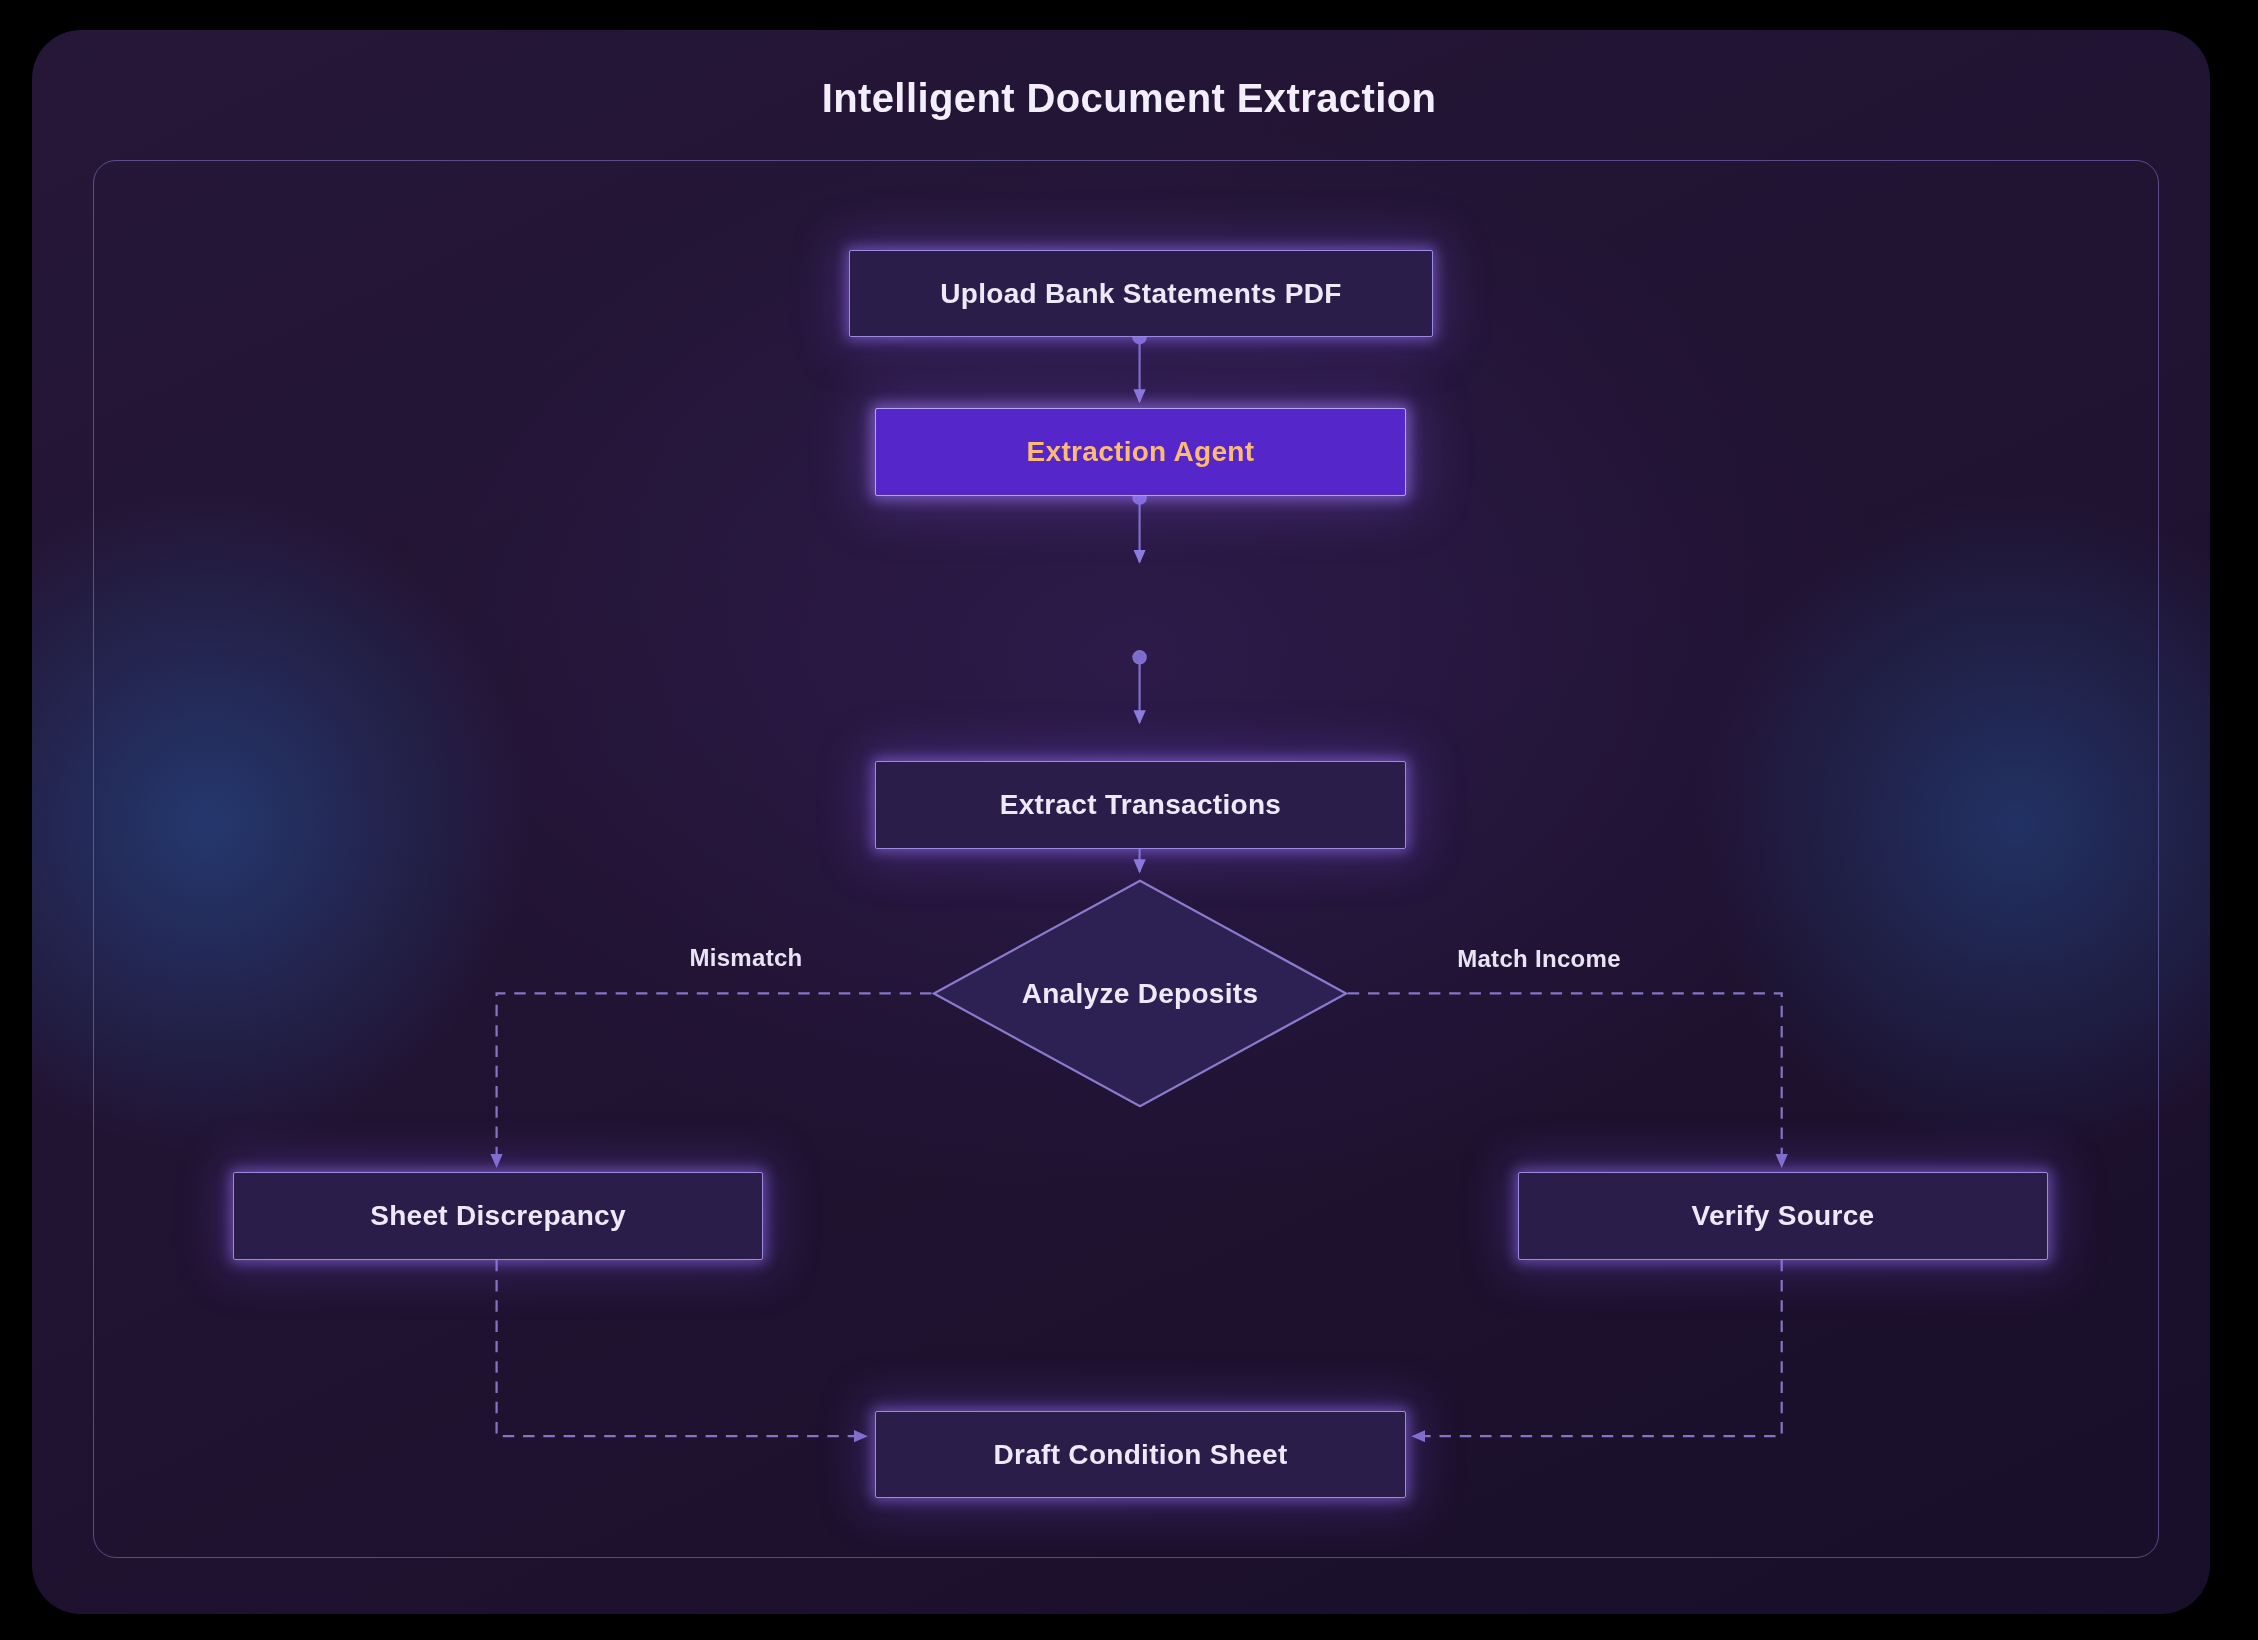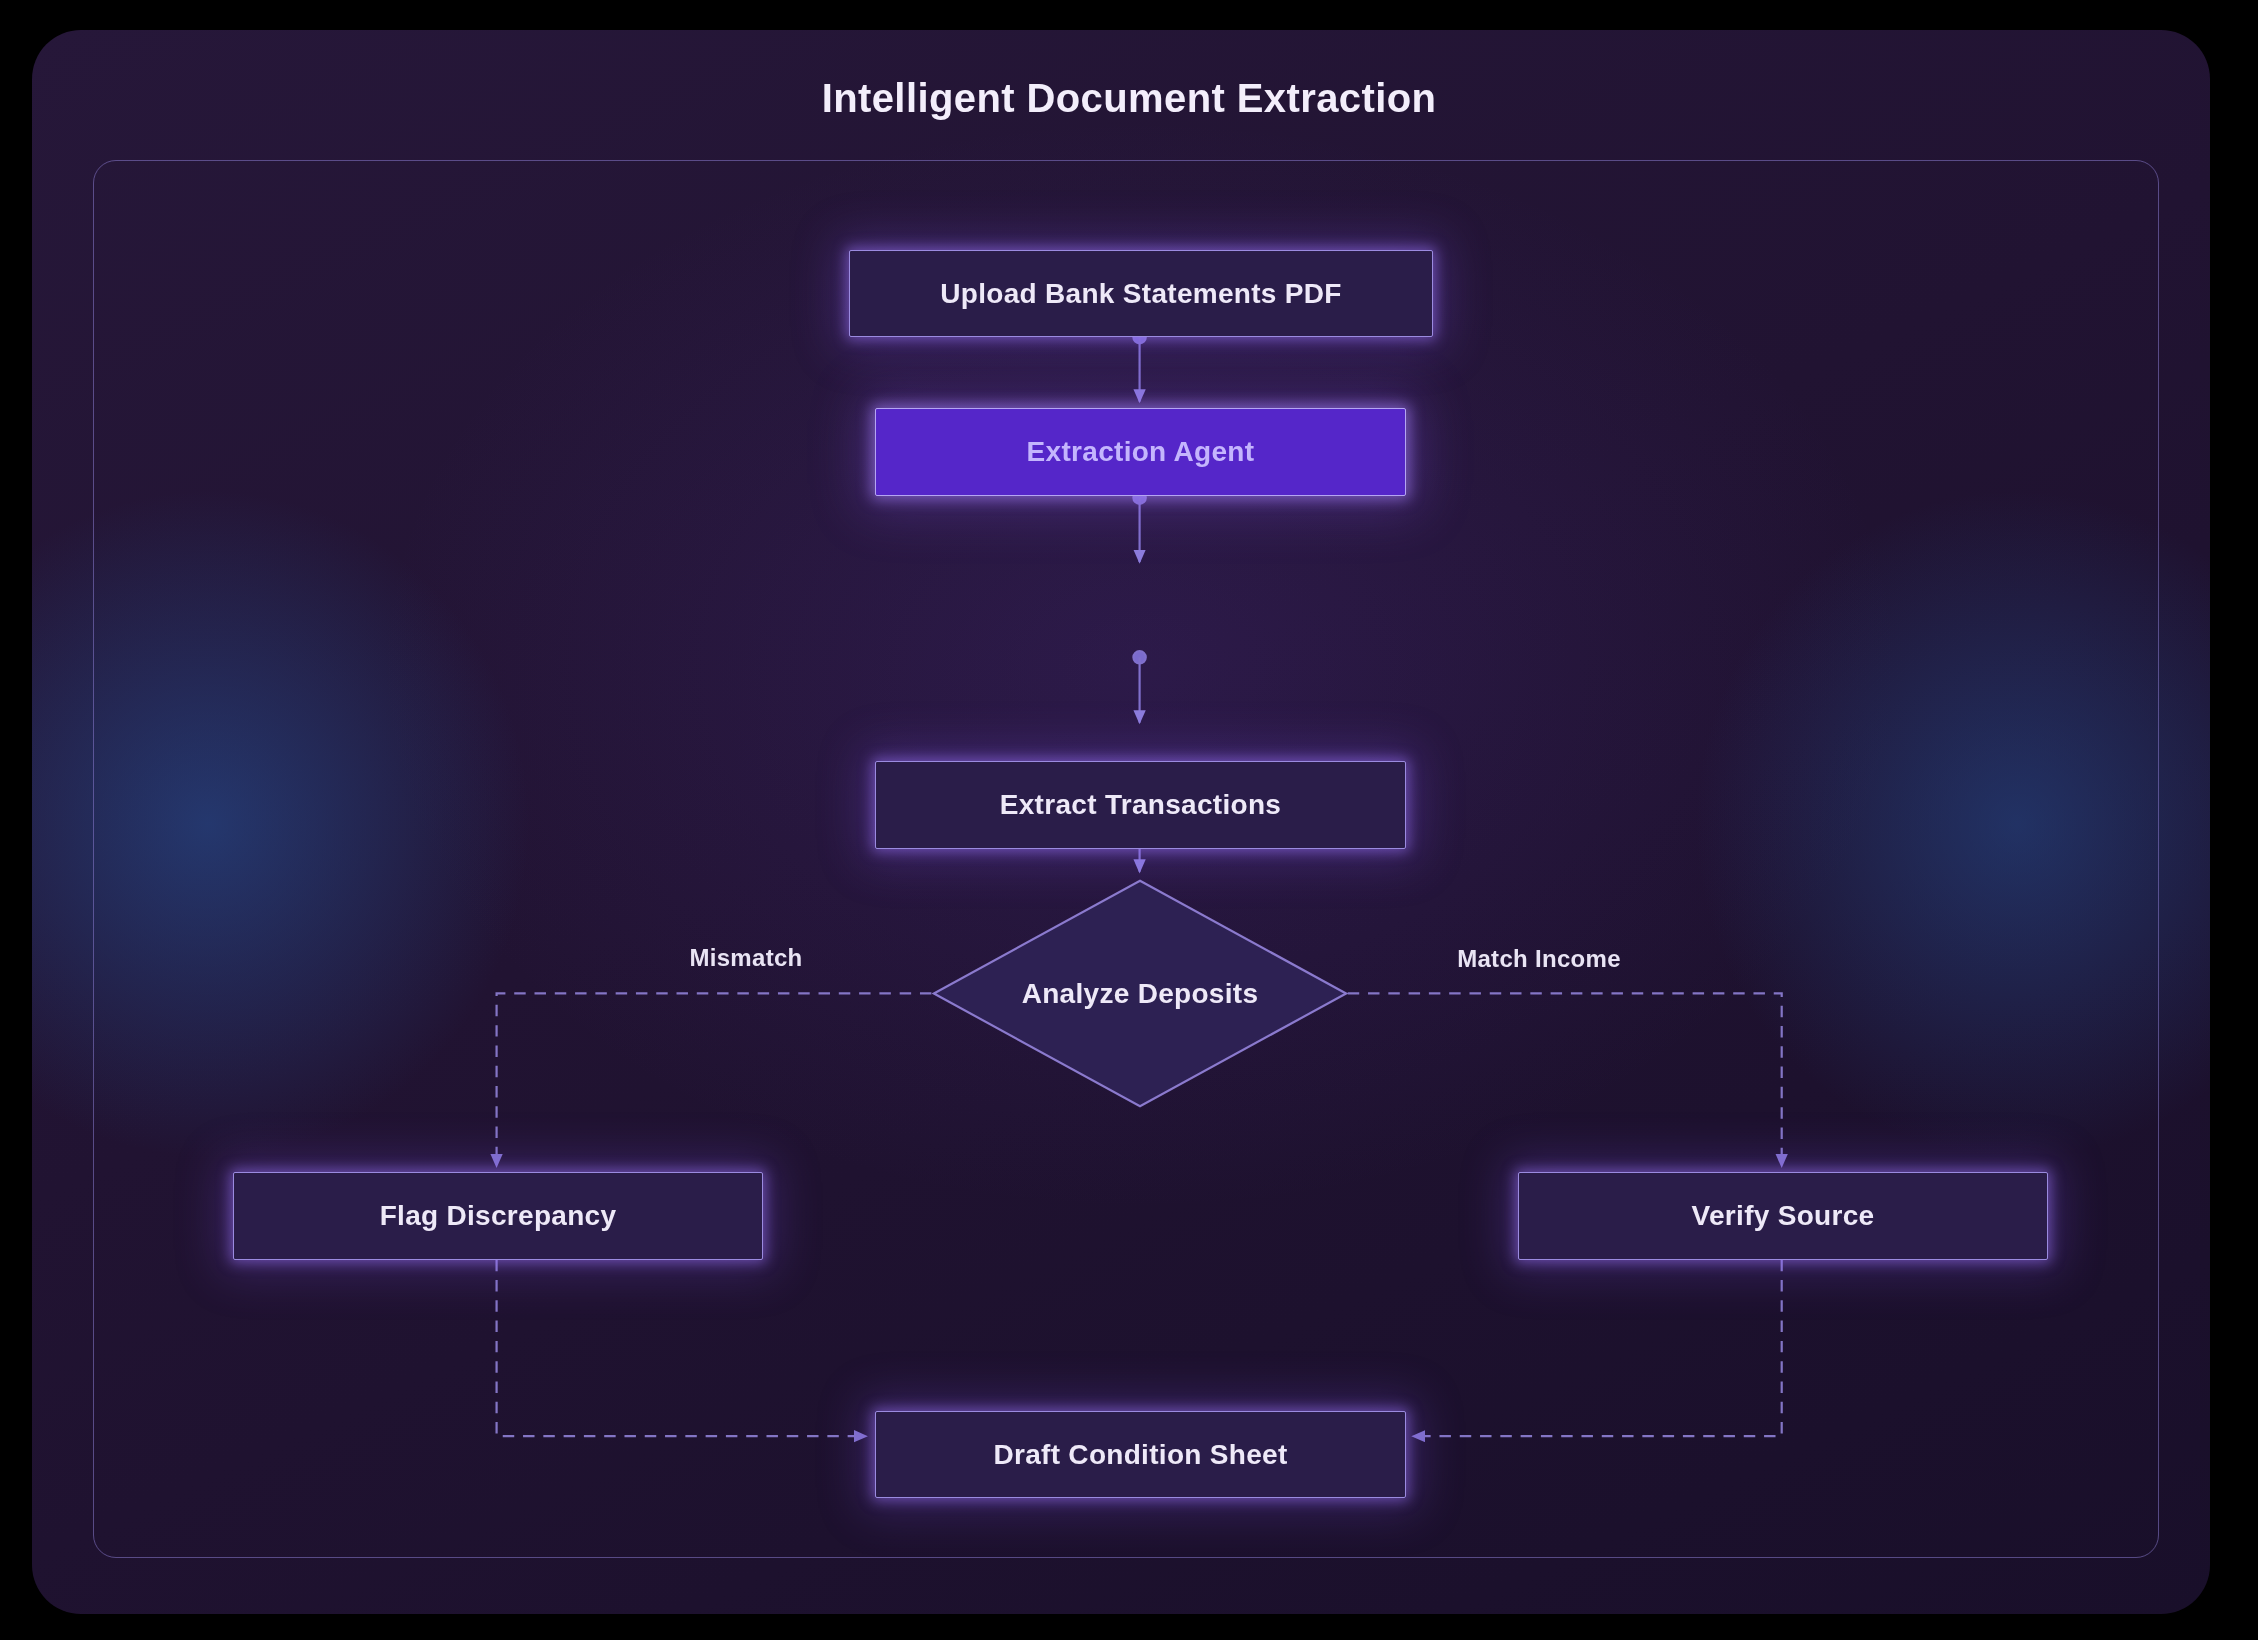--- a/index.html
+++ b/index.html
@@ -15,21 +15,21 @@
   .layer{position:absolute;inset:0;}
   .title{position:absolute;left:0;top:76px;width:2258px;margin:0;text-align:center;
        font-size:40px;font-weight:700;letter-spacing:0.4px;color:#f3eefb;}
   .frame{position:absolute;left:93px;top:160px;width:2064px;height:1396px;
        border:1.8px solid rgba(136,122,206,.55);border-radius:23px;}
   .connectors{position:absolute;left:0;top:0;}
   .node{position:absolute;display:flex;align-items:center;justify-content:center;
        background:#2a1d49;border:1.8px solid #9b8be0;border-radius:2px;
        color:#eee9f8;font-size:28px;font-weight:600;letter-spacing:0.3px;
        box-shadow:0 0 12.4px 2.6px rgba(160,120,255,.50), 0 0 46px 12.4px rgba(128,84,230,.26);}
-  .node.agent{background:#5526c9;border-color:#b5a5f3;color:#c4b5fd;
+  .node.agent{background:#5526c9;border-color:#b5a5f3;color:#fdba74;
        box-shadow:0 0 14px 3.5px rgba(168,130,255,.55), 0 0 51px 14px rgba(128,84,230,.30);}
   .diamond-wrap{position:absolute;left:932px;top:879px;width:416px;height:229px;}
   .diamond-svg{position:absolute;left:0;top:0;}
   .diamond-svg polygon{fill:#2d2153;stroke:#8b7ace;stroke-width:2.5;}
   .diamond-label{position:absolute;left:0;top:0;width:100%;height:100%;
        display:flex;align-items:center;justify-content:center;
        color:#eee9f8;font-size:28px;font-weight:600;letter-spacing:0.3px;}
   .edge-label{position:absolute;transform:translate(-50%,-50%);
        color:#e9e4f4;font-size:24px;font-weight:600;letter-spacing:0.3px;white-space:nowrap;margin-left:20px;}
 </style>
@@ -87,21 +87,21 @@
     <svg class="diamond-svg" width="416" height="229" viewBox="0 0 472 260">
       <polygon points="236,2 470,130 236,258 2,130"></polygon>
     </svg>
     <span class="diamond-label">Analyze Deposits</span>
   </div>
 
   <div class="edge-label" style="left:726px;top:958px;">Mismatch</div>
   <div class="edge-label" style="left:1519px;top:959px;">Match Income</div>
 
   <div class="node" style="left:233px;top:1172px;width:528px;height:86px;">
-    <span>Flag Discrepancy</span>
+    <span>Sheet Discrepancy</span>
   </div>
 
   <div class="node" style="left:1518px;top:1172px;width:528px;height:86px;">
     <span>Verify Source</span>
   </div>
 
   <div class="node" style="left:875px;top:1394px;width:529px;height:85px;margin-top:17px;">
     <span>Draft Condition Sheet</span>
   </div>
 

